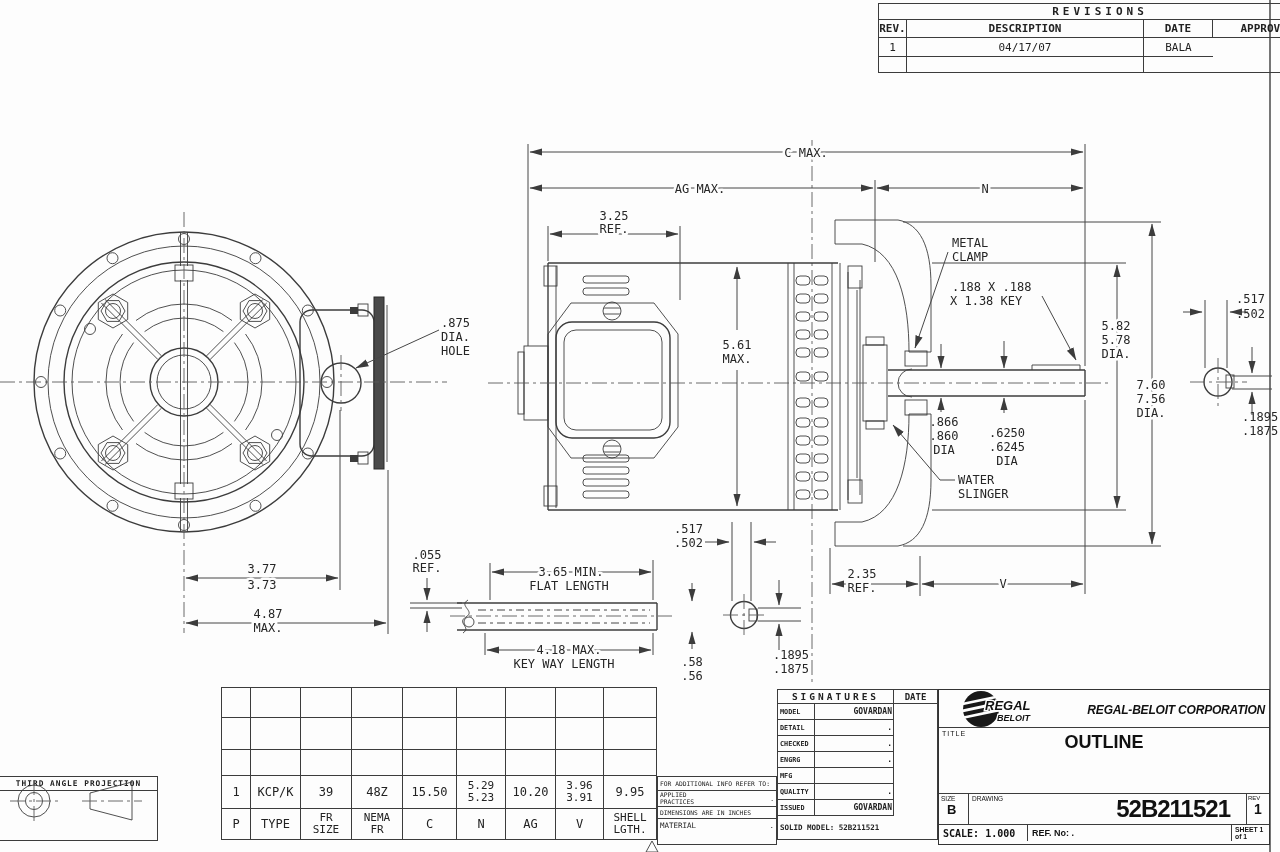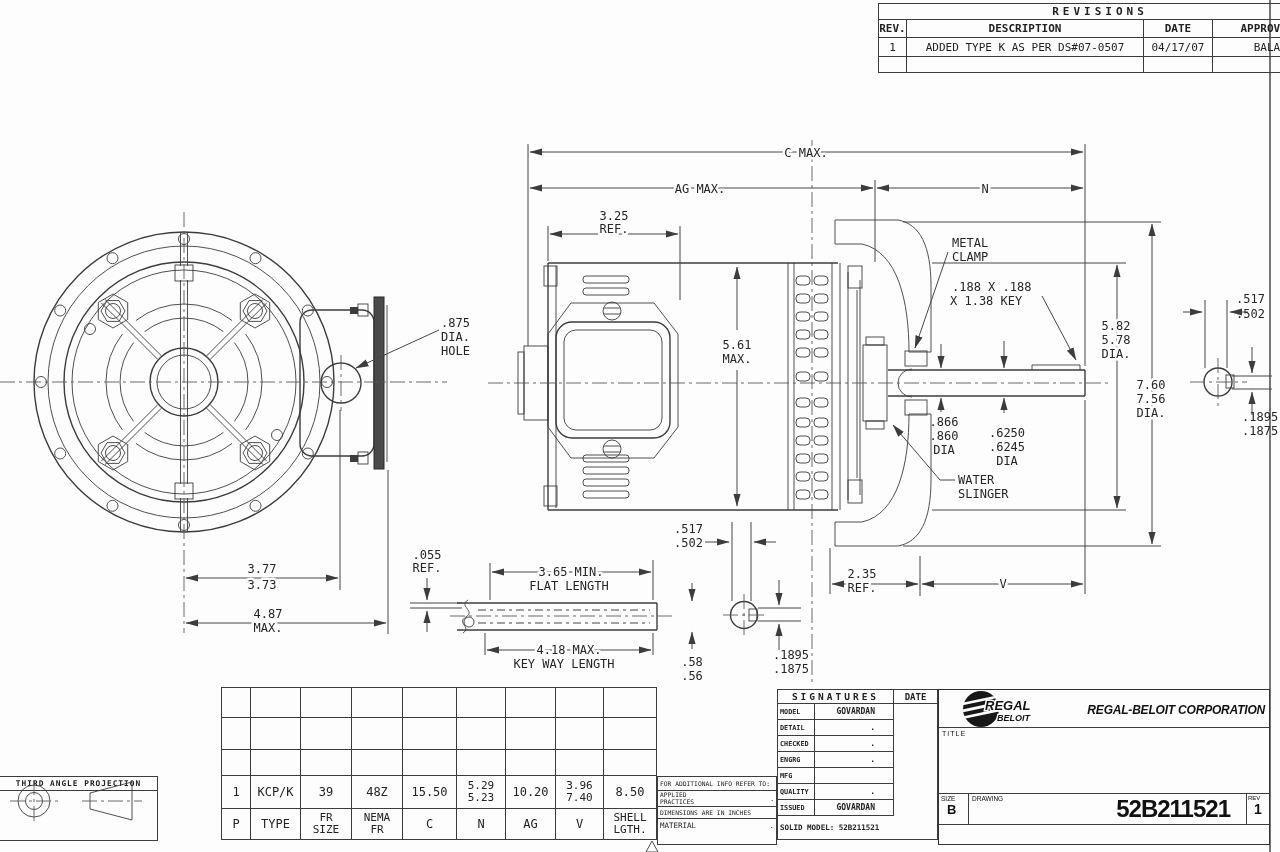--- a/index.html
+++ b/index.html
@@ -28,21 +28,21 @@
   
   #spec-table{left:221px;top:687px;grid-template-columns:29px 50px 51px 51px 54px 49px 50px 48px 52px;
         grid-template-rows:30px 32px 26px 33px 30px;}
   #spec-table .cell{font-size:12px;}
   #spec-table .two{font-size:11px;}
   
   #sig-block{left:777px;top:689px;grid-template-columns:37px 79px 43px;grid-template-rows:14px repeat(7,16px) 23px;}
   #sig-block .st{grid-column:1/3;font-size:9.5px;font-weight:bold;letter-spacing:3px;border-right:1.2px solid #3c3c3c;border-bottom:1.2px solid #3c3c3c;display:flex;align-items:center;justify-content:center;}
   #sig-block .sd{font-size:9px;font-weight:bold;border-bottom:1.2px solid #3c3c3c;display:flex;align-items:center;justify-content:center;}
   #sig-block .lb{font-size:6.8px;font-weight:bold;justify-content:flex-start;padding-left:2px;}
-  #sig-block .sg{font-size:8px;font-weight:bold;justify-content:flex-end;padding-right:18px;}
+  #sig-block .sg{font-size:8px;font-weight:bold;justify-content:flex-end;padding-right:1px;}
   #sig-block .dt{font-size:7.5px;font-weight:bold;margin-left:44px;}
   #sig-block .sm{grid-column:1/-1;font-size:7.5px;font-weight:bold;justify-content:flex-start;padding-left:2px;}
   
   #info-block{position:absolute;left:657px;top:776px;width:120px;height:69px;border:1.3px solid #3c3c3c;}
   #info-block .row{border-bottom:1.2px solid #3c3c3c;display:flex;align-items:center;justify-content:space-between;
         padding:0 2px;font-weight:normal;}
   
   #proj-box{position:absolute;left:0;top:776px;width:158px;height:65px;border:1.3px solid #3c3c3c;border-left:none;}
   #proj-box .lab{height:14px;border-bottom:1.2px solid #3c3c3c;display:flex;align-items:center;justify-content:center;
         font-size:7.8px;font-weight:bold;letter-spacing:1px;}
@@ -420,21 +420,20 @@
 </g>
 </svg>
 
 <div id="rev-table" class="tbl">
   <div class="t">REVISIONS</div>
   <div class="cell" style="font-weight:bold">REV.</div>
   <div class="cell" style="font-weight:bold">DESCRIPTION</div>
   <div class="cell" style="font-weight:bold">DATE</div>
   <div class="cell lc" style="font-weight:bold">APPROVED</div>
   <div class="cell">1</div>
-  <div class="cell">ADDED TYPE K AS PER DS#07-0507</div>
   <div class="cell">04/17/07</div>
   <div class="cell lc">BALA</div>
   <div class="cell lr"></div>
   <div class="cell lr"></div>
   <div class="cell lr"></div>
   <div class="cell lc lr"></div>
 </div>
 
 <div id="spec-table" class="tbl">
   <div class="cell"></div>
@@ -466,22 +465,22 @@
       <div class="cell lc"></div>
   <div class="cell">1</div>
   <div class="cell">KCP/K</div>
   <div class="cell">39</div>
   <div class="cell">48Z</div>
   <div class="cell">15.50</div>
   <div class="cell two pre">5.29
 5.23</div>
   <div class="cell">10.20</div>
   <div class="cell two pre">3.96
-7.40</div>
-  <div class="cell lc">8.50</div>
+3.91</div>
+  <div class="cell lc">9.95</div>
   <div class="cell lr">P</div>
   <div class="cell lr">TYPE</div>
   <div class="cell lr two pre">FR
 SIZE</div>
   <div class="cell lr two pre">NEMA
 FR</div>
   <div class="cell lr">C</div>
   <div class="cell lr">N</div>
   <div class="cell lr">AG</div>
   <div class="cell lr">V</div>
@@ -543,35 +542,41 @@
         <rect x="14" y="15.5" width="56" height="3" fill="#fdfdfd"></rect>
         <rect x="20" y="22.5" width="44" height="2.6" fill="#fdfdfd"></rect>
       </g>
       <text x="46" y="20" style="font:italic bold 13px 'Liberation Sans',sans-serif;paint-order:stroke;stroke:#fdfdfd;stroke-width:3px;fill:#111;">REGAL</text>
       <text x="58" y="31" style="font:italic bold 9px 'Liberation Sans',sans-serif;paint-order:stroke;stroke:#fdfdfd;stroke-width:2.5px;fill:#111;">BELOIT</text>
     </svg>
     <div class="tb-company">REGAL-BELOIT CORPORATION</div>
   </div>
   <div class="tb-title">
     <div class="lab">TITLE</div>
+    <div class="tl1">OUTLINE</div>
   </div>
   <div class="tb-num">
     <div class="c1">
       <div class="slab">SIZE</div>
       <div class="sval">B</div>
     </div>
     <div class="c2">
       <div class="dlab">DRAWING</div>
       <div class="dnum">52B211521</div>
     </div>
     <div class="c3">
       <div class="rlab">REV</div>
       <div class="rval">1</div>
     </div>
   </div>
+  <div class="tb-scale">
+    <div class="sc1">SCALE: 1.000</div>
+    <div class="sc2">REF. No: .</div>
+    <div class="sc3">SHEET 1 of 1</div>
+  </div>
 </div>
 
 <div id="proj-box">
   <div class="lab">THIRD ANGLE PROJECTION</div>
   <svg width="156" height="49">
     <circle cx="34" cy="24" r="16" class="tn"></circle>
     <circle cx="34" cy="24" r="8.5" class="tn"></circle>
     <line x1="10" y1="24" x2="58" y2="24" class="cl"></line>
     <line x1="34" y1="3" x2="34" y2="46" class="cl"></line>
     <polygon points="90,16 132,5 132,43 90,32" class="tn"></polygon>

